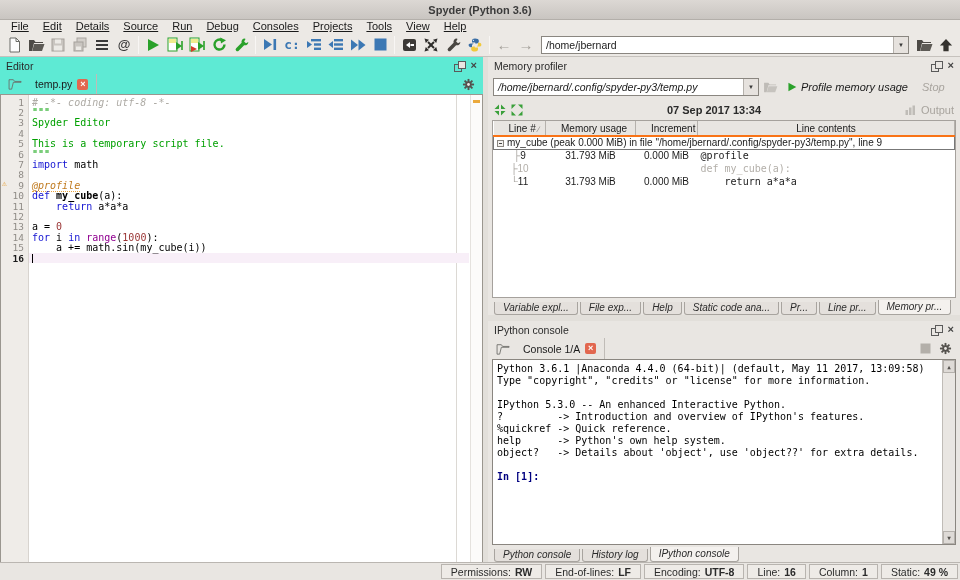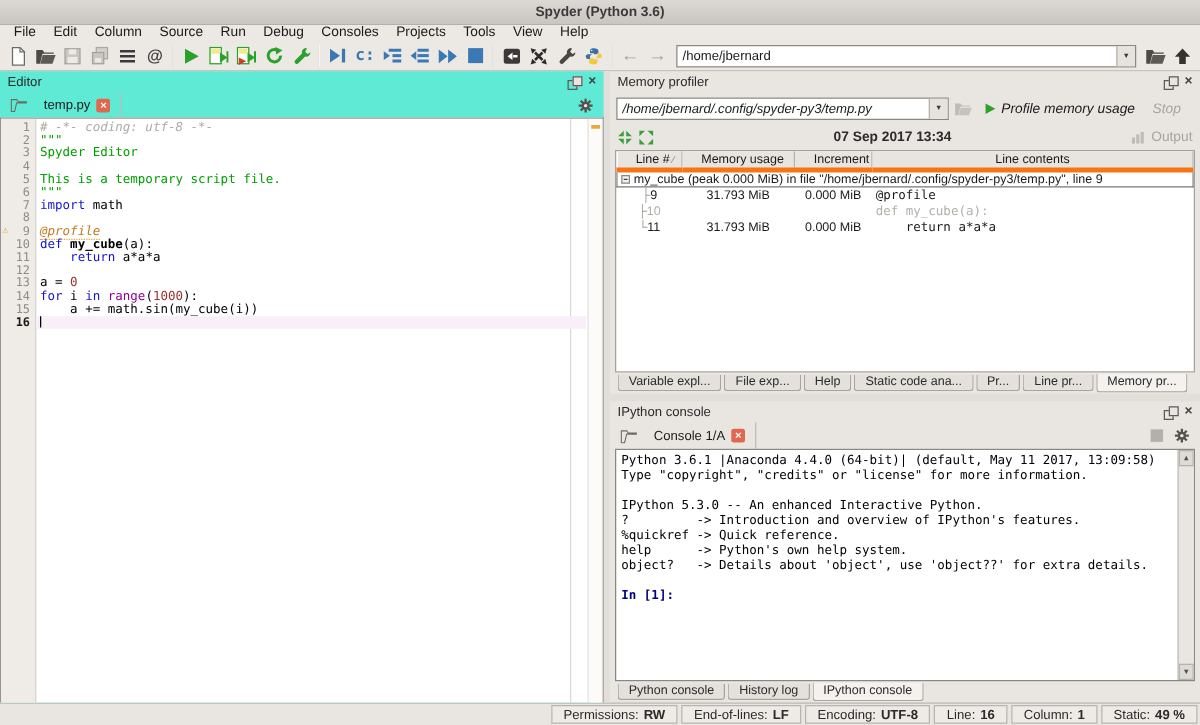--- a/index.html
+++ b/index.html
@@ -7,21 +7,21 @@
   #window {
     width:960px; height:580px; position:relative; overflow:hidden;
     font-family:"Liberation Sans", sans-serif; background:#e9e6e2; color:#1a1a1a;
     font-size:11px;
   }
   
   .titlebar { height:20px; background:linear-gradient(#dcd8d4,#c9c5c1);
     display:flex; align-items:center; justify-content:center;
     font-weight:bold; color:#3b3b3b; font-size:11px; border-bottom:1px solid #b3afaa; }
   .menubar { height:13px; background:#ece9e5; display:flex; align-items:center; padding-left:4px; }
-  .menubar .menu-item { padding:17px 7px; font-size:11px; color:#1a1a1a; cursor:default; line-height:13px; }
+  .menubar .menu-item { padding:17px 7px; font-size:11px; color:#1a1a1a; cursor:default; line-height:13px;text-decoration:underline; }
   .toolbar { height:24px; background:#ece9e5; border-bottom:1px solid #c6c2bd;
     display:flex; align-items:center; padding:0 3px; }
   .tbtn { width:22px; height:21px; display:flex; align-items:center; justify-content:center; flex:0 0 auto; }
   .tsep { width:1px; height:18px; background:#b5b1ac; border-right:1px solid #f8f6f4; margin:0 3px; flex:0 0 auto; }
   .glyph { font-size:13px; line-height:1; }
   .glyph.dim { color:#a39f99; }
   .glyph.dark { color:#3a3a3a; font-weight:bold; }
   .glyph.blue { color:#3c78b4; font-weight:bold; }
   .menu-lines { width:12px; height:2px; background:#3a3a3a;
     box-shadow:0 4px 0 #3a3a3a, 0 8px 0 #3a3a3a; margin-top:-7px; }
@@ -81,34 +81,34 @@
   #ipy-pane { height:241px; display:flex; flex-direction:column; }
   #mem-toolbar { height:26px; display:flex; align-items:center; padding:0 5px; gap:4px;font-style:italic; }
   #mem-combo { width:266px; }
   .txt-btn { display:flex; align-items:center; gap:4px; font-size:11px; padding:0 5px; }
   .txt-btn.disabled { color:#a8a49e; }
   #mem-inforow { height:20px; display:flex; align-items:center; padding:0 6px; gap:5px; }
   #mem-timestamp { flex:1; text-align:center; font-weight:bold; font-size:11px; color:#2b2b2b; }
   #mem-table-wrap { flex:1; margin:0 4px; border:1px solid #a5a19c; background:#fff; overflow:hidden;
     font-size:10px; }
   .mtable { width:100%; border-collapse:collapse; table-layout:fixed; }
-  .mtable th { background:#e8e5e1; border-right:1px solid #b5b1ac; border-bottom:4px solid #f97316;
+  .mtable th { background:#e8e5e1; border-right:1px solid #b5b1ac; border-bottom:2px solid #f97316;
     font-weight:normal; font-size:10px; height:15px; padding:0 15px; white-space:nowrap; overflow:hidden; }
   .mtable td { height:13px; padding:0 3px; white-space:pre; overflow:hidden; font-size:10px; }
   .sort-mark { color:#8a8680; font-size:8px; }
   .group-row td { border:1px solid #777; font-size:10px; }
   .tree-box { display:inline-block; width:7px; height:7px; border:1px solid #8a8680; background:#f4f2ef;
     position:relative; margin-right:3px; vertical-align:-1px; }
   .tree-box:before { content:""; position:absolute; left:1px; right:1px; top:2px; height:1px; background:#444; }
   .tree-glyph { color:#a5a19c; }
   .mono-cell { font-family:"DejaVu Sans Mono", monospace; }
   .dim-row td { color:#b3afa9; }
   .num-cell { text-align:center; }
   
-  .btabs { height:17px; display:flex; align-items:center; padding-left:6px; gap:2px; }
+  .btabs { height:17px; display:flex; align-items:flex-end; padding-left:6px; gap:2px;font-style:italic; }
   .btab { background:#e4e0dc; border:1px solid #a8a49f; border-top:none; border-radius:0 0 3px 3px;
     font-size:10px; padding:0 8px; height:13px; line-height:12px; color:#2b2b2b; white-space:nowrap; }
   .btab.active { background:#f4f1ee; height:15px; line-height:14px; }
   
   #ipy-tabrow { height:21px; padding-left:4px; }
   #console-wrap { flex:1; margin:0 4px; border:1px solid #8a8680; background:#fff; position:relative;
     font-family:"DejaVu Sans Mono", monospace; font-size:10px; overflow:hidden; }
   #console-lines { position:absolute; left:4px; top:3px; right:32px; }
   .con-line { white-space:pre; height:12px; line-height:12px; color:#000; }
   .prompt { color:#000080; font-weight:bold; }
@@ -130,21 +130,21 @@
 
 <div id="window">
 
   <div class="titlebar">
     <span>Spyder (Python 3.6)</span>
   </div>
 
   <div class="menubar" id="menubar">
       <span class="menu-item">File</span>
       <span class="menu-item">Edit</span>
-      <span class="menu-item">Column</span>
+      <span class="menu-item">Details</span>
       <span class="menu-item">Source</span>
       <span class="menu-item">Run</span>
       <span class="menu-item">Debug</span>
       <span class="menu-item">Consoles</span>
       <span class="menu-item">Projects</span>
       <span class="menu-item">Tools</span>
       <span class="menu-item">View</span>
       <span class="menu-item">Help</span>
     </div>
 

